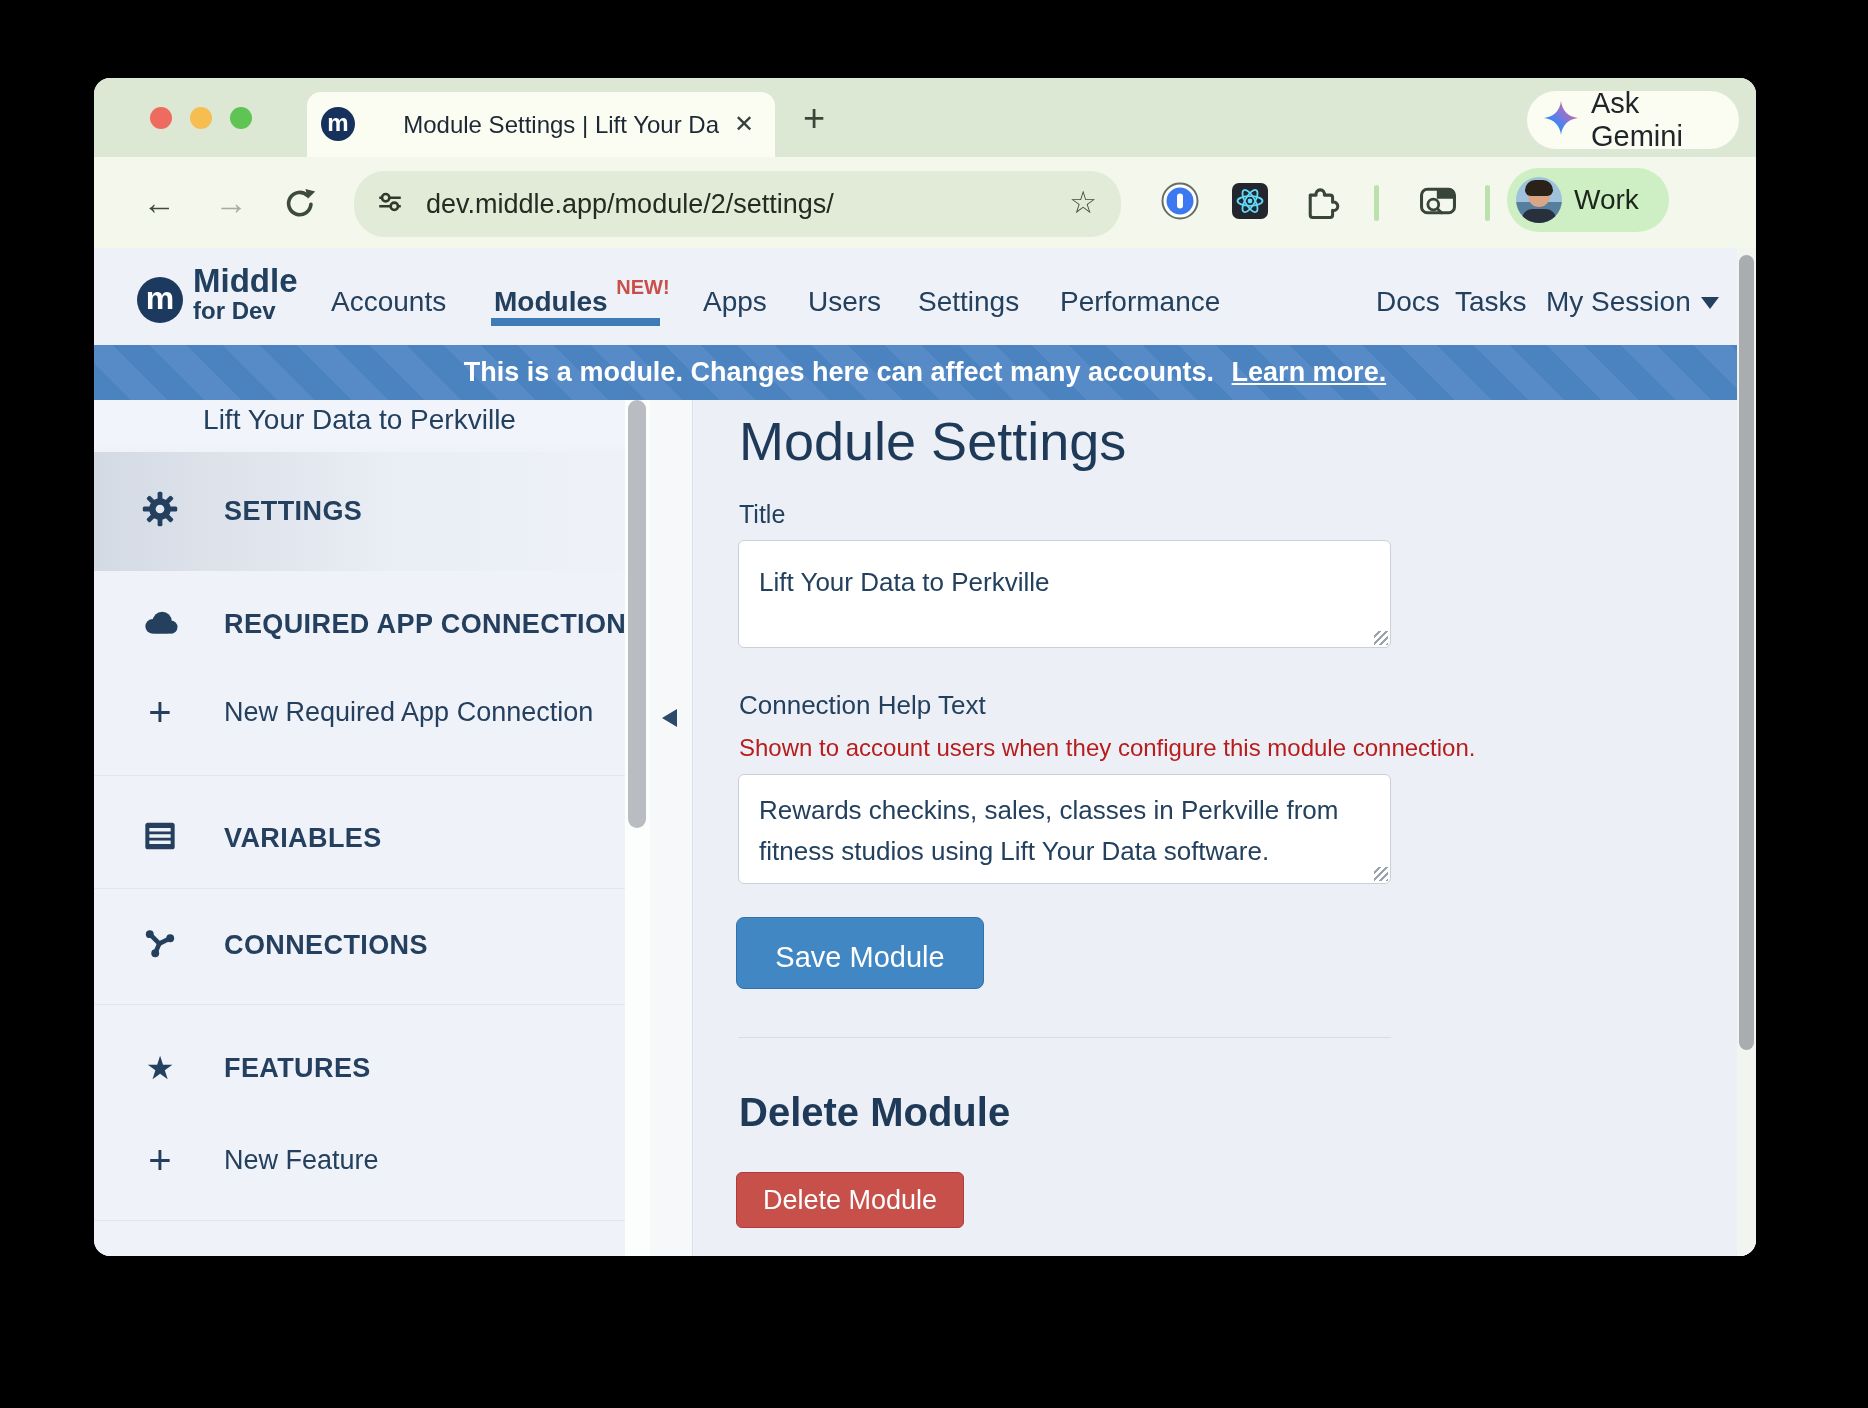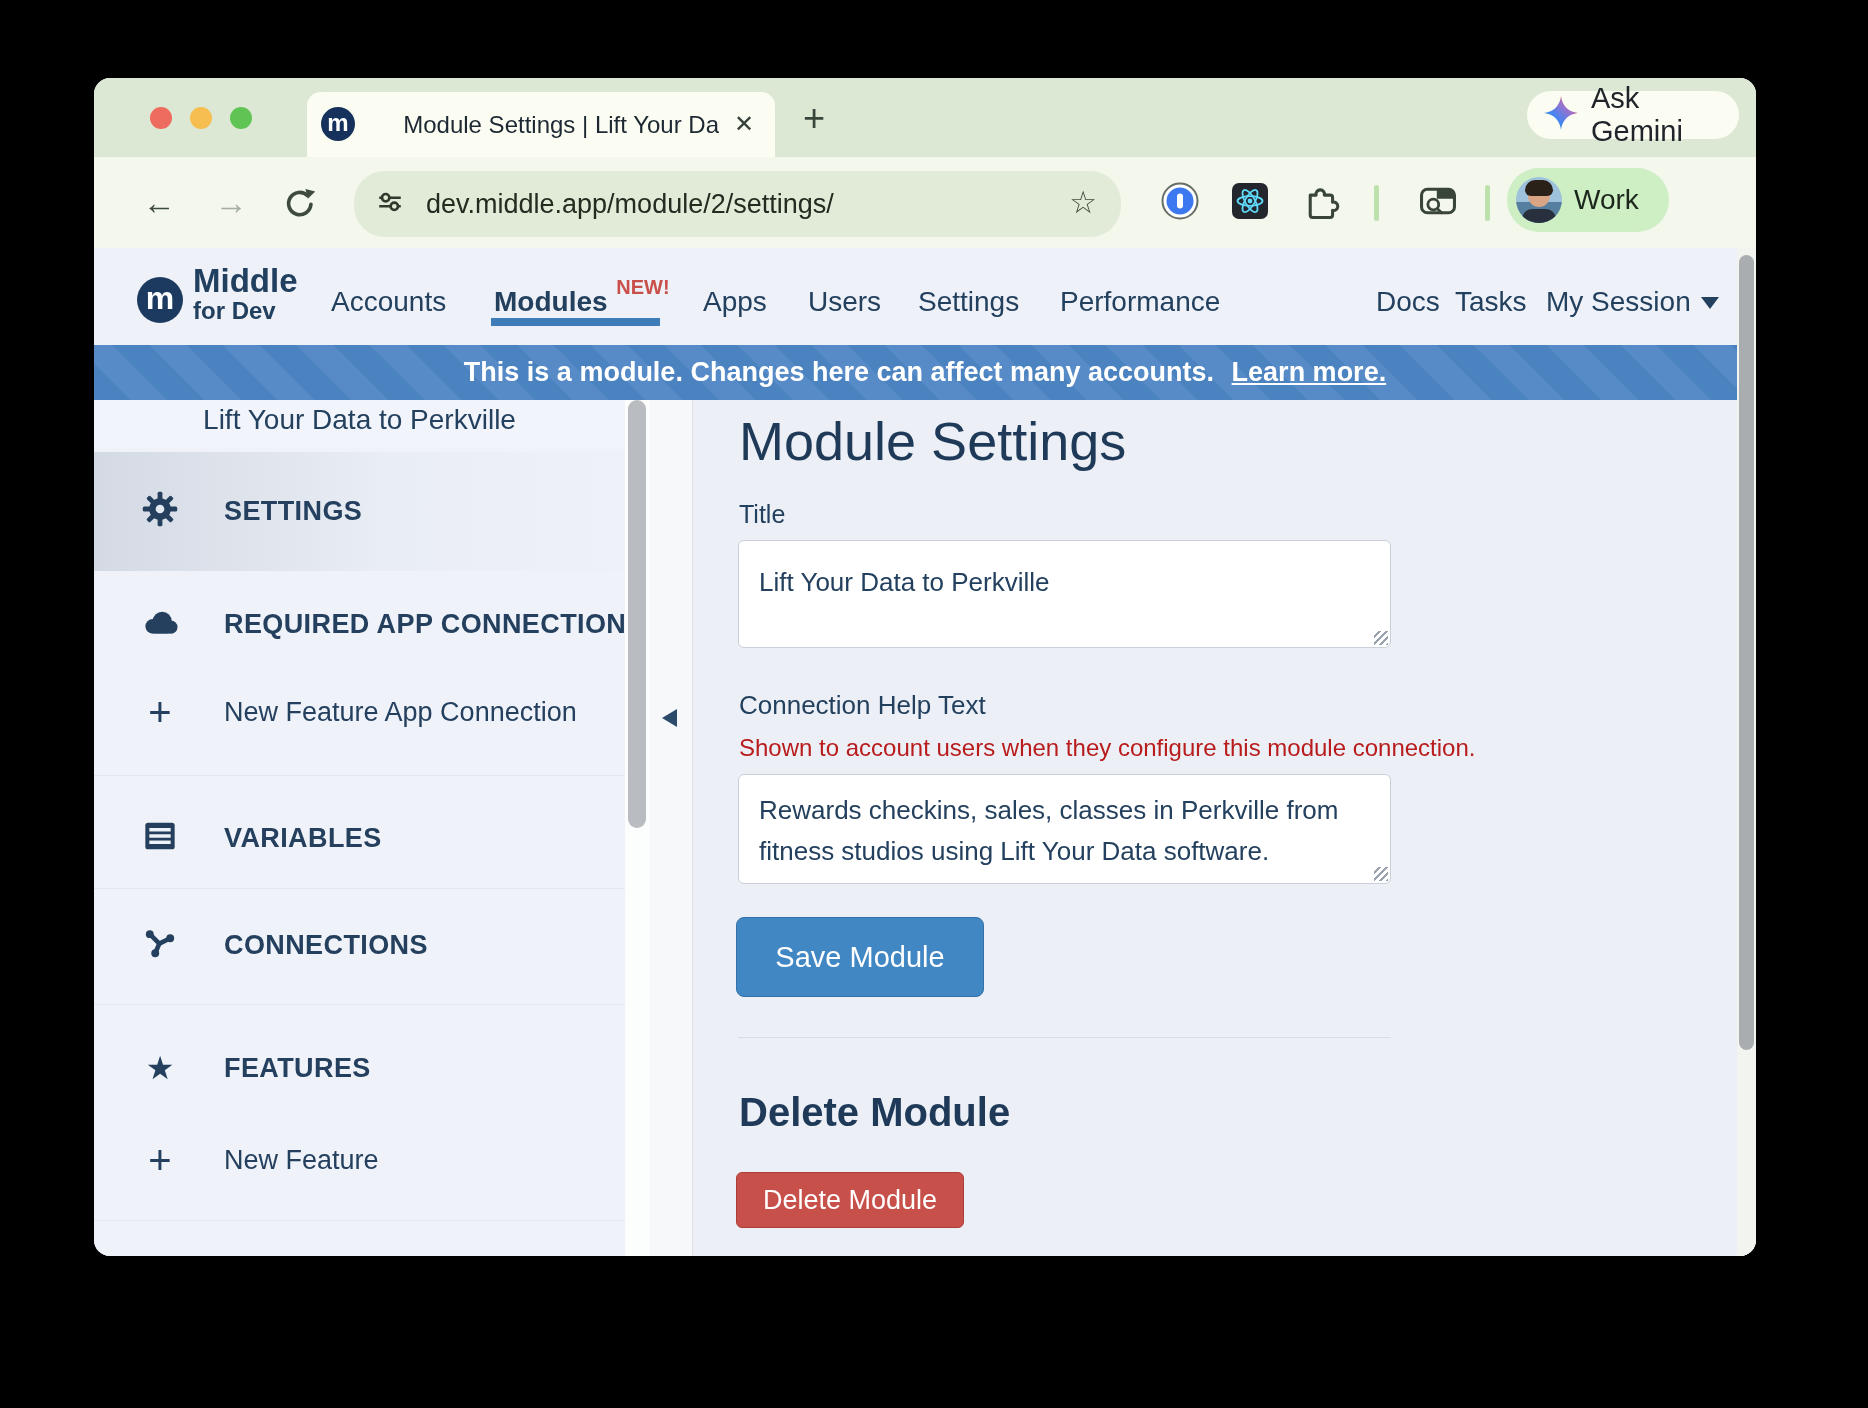--- a/index.html
+++ b/index.html
@@ -17,21 +17,21 @@
   .tab{position:absolute;left:213px;top:14px;width:468px;height:65px;background:#FBFDF3;
        border-radius:14px 14px 0 0;}
   .favicon{position:absolute;left:14px;top:15px;width:34px;height:34px;border-radius:50%;
            background:#16325C;color:#fff;font-weight:bold;font-size:24px;line-height:32px;text-align:center;}
   .tabtitle{position:absolute;left:62px;top:19px;width:350px;height:28px;font-size:24px;color:#1D2833;
             white-space:nowrap;overflow:hidden;text-align:right;}
   .tabclose{position:absolute;left:422px;top:17px;width:30px;height:30px;font-size:24px;color:#37413C;
             text-align:center;line-height:30px;}
   .newtab{position:absolute;left:700px;top:22px;width:40px;height:40px;font-size:38px;font-weight:300;
           color:#39463B;text-align:center;line-height:36px;}
-  .gemini{position:absolute;left:1433px;top:13px;width:212px;height:48px;border-radius:29px;
+  .gemini{position:absolute;left:1433px;top:13px;width:212px;height:58px;border-radius:29px;
           background:#FBFDF2;display:flex;align-items:center;gap:12px;padding-left:16px;box-sizing:border-box;}
   .gemini .label{font-size:29px;color:#20252B;}
 
   
   .toolbar{position:absolute;left:0;top:79px;width:100%;height:91px;background:#F3F7EC;}
   .navbtn{position:absolute;top:26px;width:40px;height:40px;font-size:33px;color:#3E4A3C;
           text-align:center;line-height:40px;}
   .navbtn.fwd{color:#A4AD9F;}
   .urlbar{position:absolute;left:260px;top:14px;width:767px;height:66px;border-radius:31px;
           background:#E1EBD8;display:flex;align-items:center;}
@@ -91,21 +91,21 @@
   .main{position:absolute;left:600px;top:0;width:1062px;height:856px;background:#ECF0F6;}
   .h1{position:absolute;left:45px;top:10px;font-size:54px;font-weight:normal;color:#1F3A58;}
   .fieldlabel{position:absolute;left:45px;font-size:25px;color:#23405E;}
   .hint{position:absolute;left:45px;top:334px;font-size:24px;color:#b91c1c;}
   .tbox{position:absolute;left:44px;width:653px;background:#fff;border:1px solid #C9D0DA;border-radius:6px;box-sizing:border-box;}
   .tbox textarea{width:100%;height:100%;border:none;resize:none;outline:none;background:transparent;
                  font-family:"Liberation Sans",sans-serif;font-size:26px;color:#23405E;box-sizing:border-box;}
   .grip{position:absolute;right:2px;bottom:2px;width:14px;height:14px;
         background:repeating-linear-gradient(135deg,transparent 0 3px,#9AA2AD 3px 5px);}
   .btn{position:absolute;border-radius:8px;color:#fff;text-align:center;box-sizing:border-box;cursor:pointer;}
-  .btn.save{left:42px;top:517px;width:248px;height:80px;background:#4187C4;border:1px solid #3371A8;
+  .btn.save{left:42px;top:517px;width:248px;height:72px;background:#4187C4;border:1px solid #3371A8;
             font-size:29px;line-height:78px;}
   .hr{position:absolute;left:44px;top:637px;width:653px;height:1px;background:#D8DDE4;}
   .h2{position:absolute;left:45px;top:690px;font-size:40px;font-weight:bold;color:#1F3A58;}
   .btn.delete{left:42px;top:772px;width:228px;height:56px;background:#C8504A;border:1px solid #AD3D37;
               border-radius:6px;font-size:27px;line-height:54px;}
 
   
   .page-scroll{position:absolute;left:1643px;top:170px;width:19px;height:1008px;background:#F2F4EF;}
   .page-thumb{position:absolute;left:2px;top:7px;width:15px;height:795px;border-radius:8px;background:#AAADB0;}
 </style>
@@ -270,21 +270,21 @@
                 <circle cx="14.5" cy="9.5" r="6.5"></circle>
                 <circle cx="20.5" cy="13.5" r="4.5"></circle>
               <rect x="7" y="11.5" width="14" height="6.5" rx="3"></rect>
             </svg>
           </span>
           <span class="lbl caps">REQUIRED APP CONNECTIONS</span>
         </div>
 
         <div class="sb-item" style="top:282px">
           <span class="ico plus">+</span>
-          <span class="lbl">New Feature App Connection</span>
+          <span class="lbl">New Required App Connection</span>
         </div>
 
         <div class="sb-div" style="top:375px"></div>
 
         <div class="sb-item" style="top:408px">
           <span class="ico">
             <svg width="32" height="30" viewBox="0 0 24 22">
               <rect x="1" y="1" width="22" height="20" rx="2" fill="#24405E"></rect>
               <rect x="4" y="5" width="16" height="2.6" fill="#EFF2F8"></rect>
               <rect x="4" y="9.7" width="16" height="2.6" fill="#EFF2F8"></rect>

